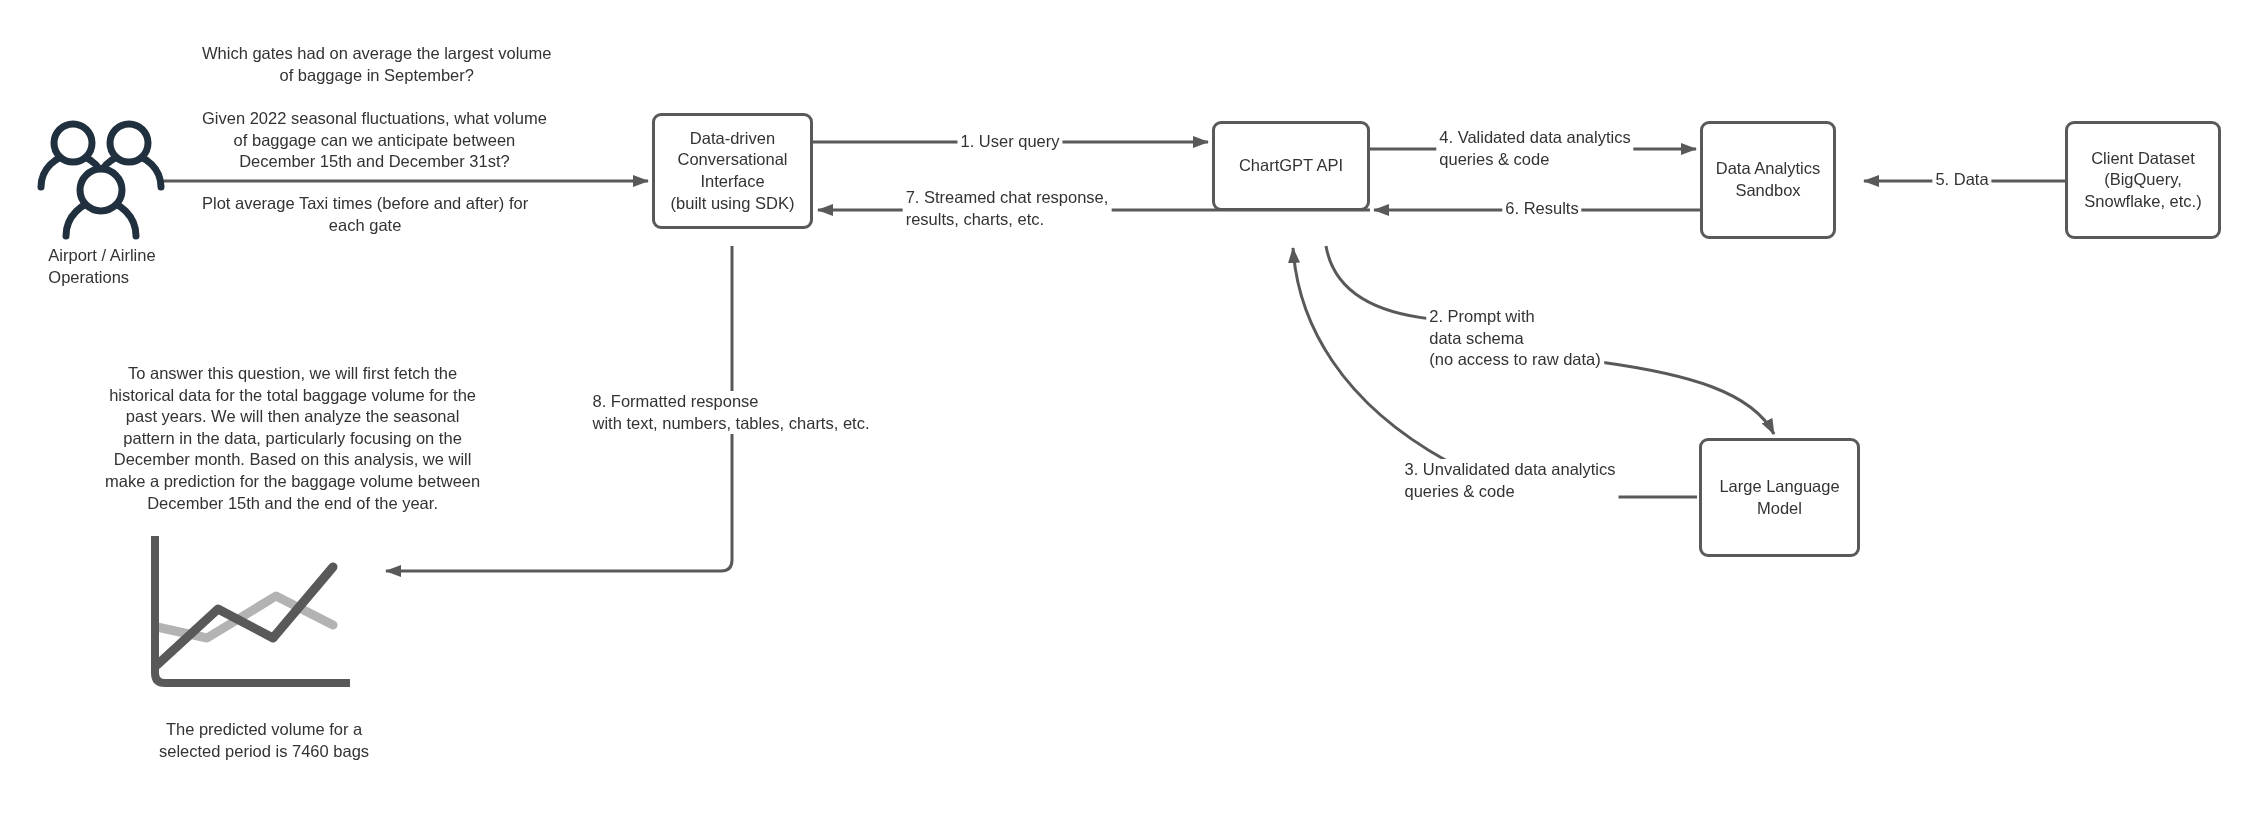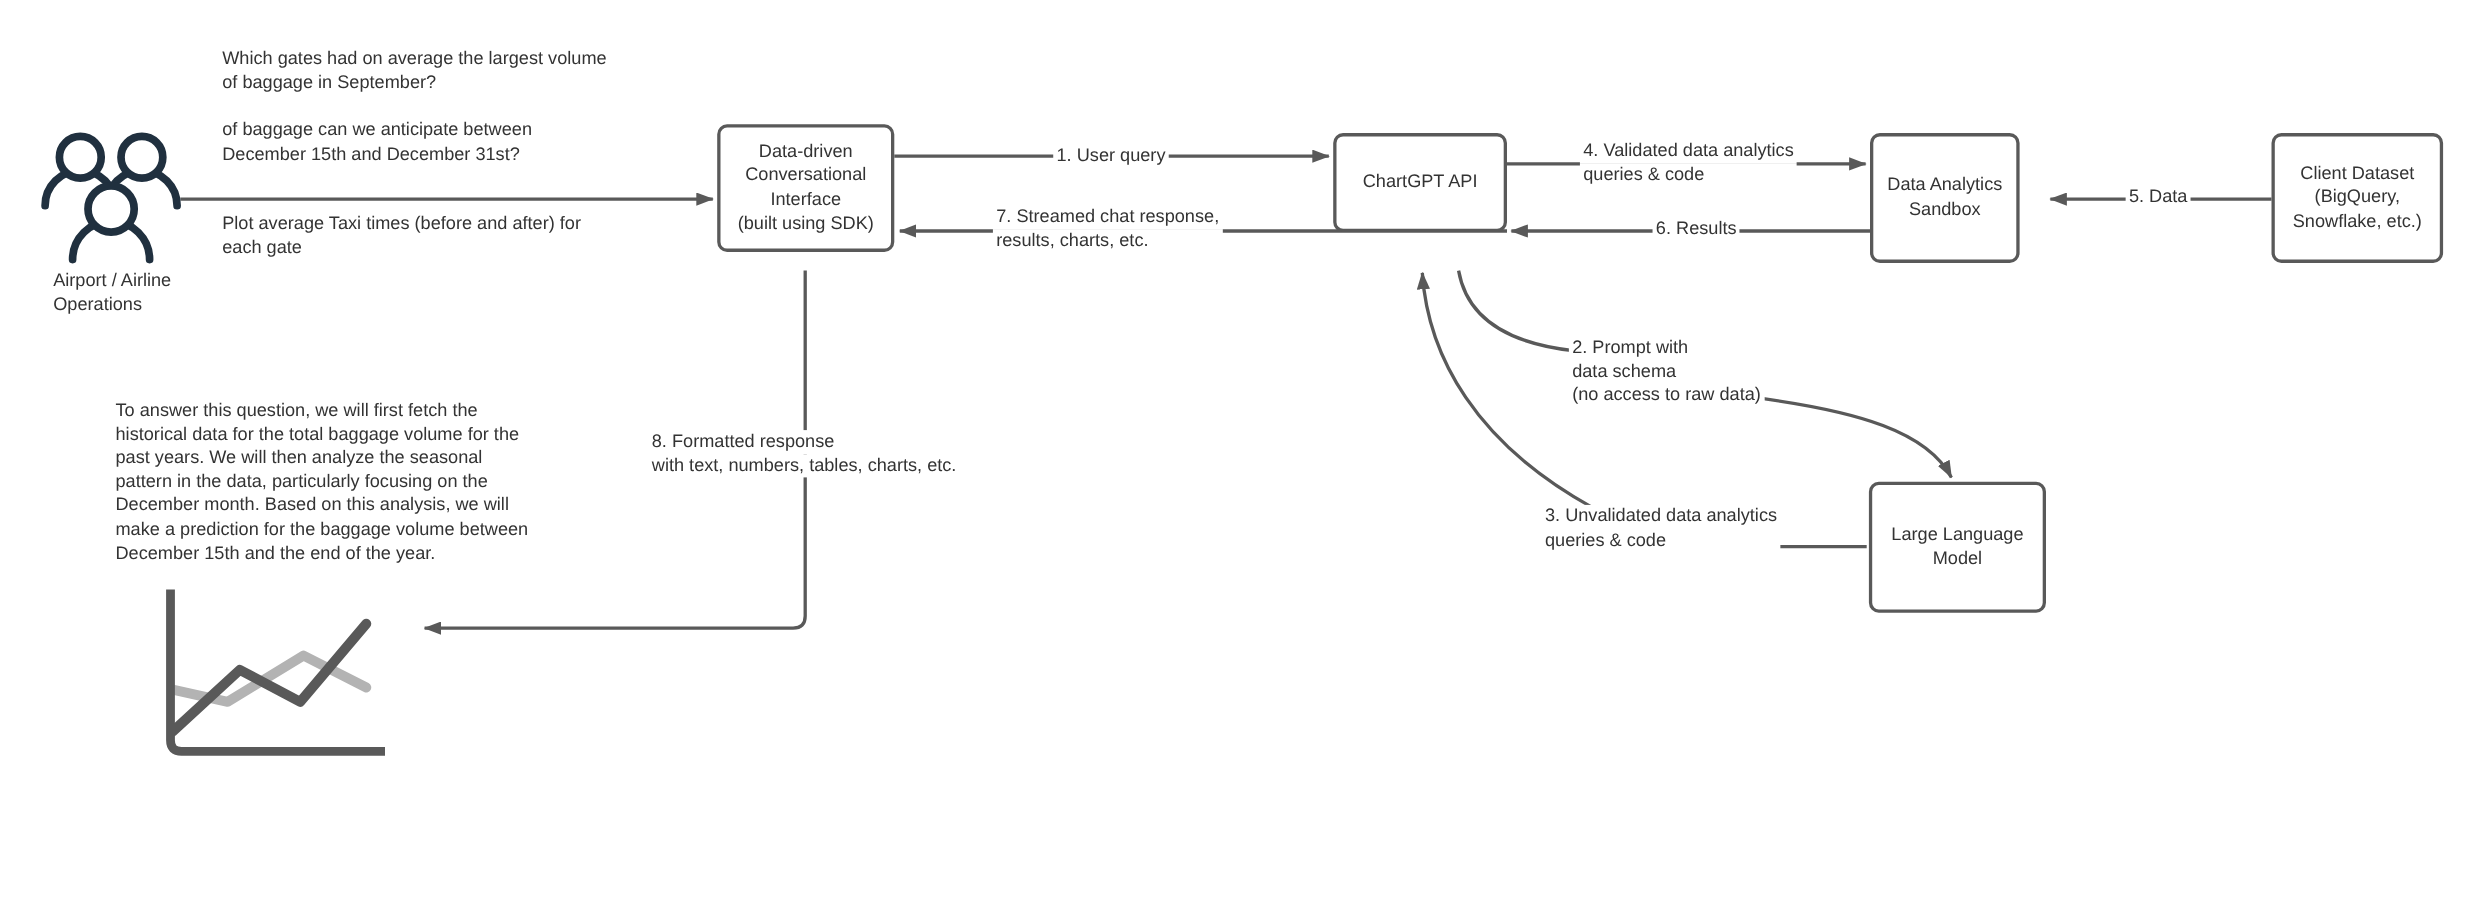--- a/index.html
+++ b/index.html
@@ -1,19 +1,19 @@
 <!DOCTYPE html>
 <html><head>
 <meta charset="utf-8">
 <style>
   html,body{margin:0;padding:0;background:#fff;}
   .stage{position:relative;width:2258px;height:823px;background:#ffffff;
          font-family:"Liberation Sans",sans-serif;color:#333333;overflow:hidden;}
   .wires{position:absolute;left:0;top:0;}
-  .lbl{position:absolute;font-size:16.5px;line-height:21.6px;white-space:nowrap;}
+  .lbl{position:absolute;font-size:16.5px;line-height:21.6px;white-space:nowrap;text-align:center;}
   .c{transform:translateX(-50%);text-align:left;}
   .wbg div{background:#ffffff;padding:0 3px;}
   .box{position:absolute;box-sizing:border-box;border:3px solid #595959;border-radius:9px;
        background:#ffffff;display:flex;flex-direction:column;justify-content:center;
        align-items:center;text-align:center;font-size:16.5px;line-height:21.6px;color:#333;}
 </style>
 </head>
 <body>
 
 <div class="stage">
@@ -88,20 +88,21 @@
   <div class="lbl c" style="left:102px;top:245px">
     <div>Airport / Airline</div>
     <div>Operations</div>
   </div>
 
   <div class="lbl" style="left:202px;top:43px">
     <div>Which gates had on average the largest volume</div>
     <div>of baggage in September?</div>
   </div>
   <div class="lbl" style="left:202px;top:108px">
+    <div>Given 2022 seasonal fluctuations, what volume</div>
     <div>of baggage can we anticipate between</div>
     <div>December 15th and December 31st?</div>
   </div>
   <div class="lbl" style="left:202px;top:193px">
     <div>Plot average Taxi times (before and after) for</div>
     <div>each gate</div>
   </div>
 
   <div class="lbl c wbg" style="left:1010px;top:131px">
     <div>1. User query</div>
@@ -137,14 +138,18 @@
   <div class="lbl" style="left:105px;top:363px">
     <div>To answer this question, we will first fetch the</div>
     <div>historical data for the total baggage volume for the</div>
     <div>past years. We will then analyze the seasonal</div>
     <div>pattern in the data, particularly focusing on the</div>
     <div>December month. Based on this analysis, we will</div>
     <div>make a prediction for the baggage volume between</div>
     <div>December 15th and the end of the year.</div>
   </div>
 
+  <div class="lbl" style="left:159px;top:719px">
+    <div>The predicted volume for a</div>
+    <div>selected period is 7460 bags</div>
+  </div>
 
 </div>
 
 </body></html>

